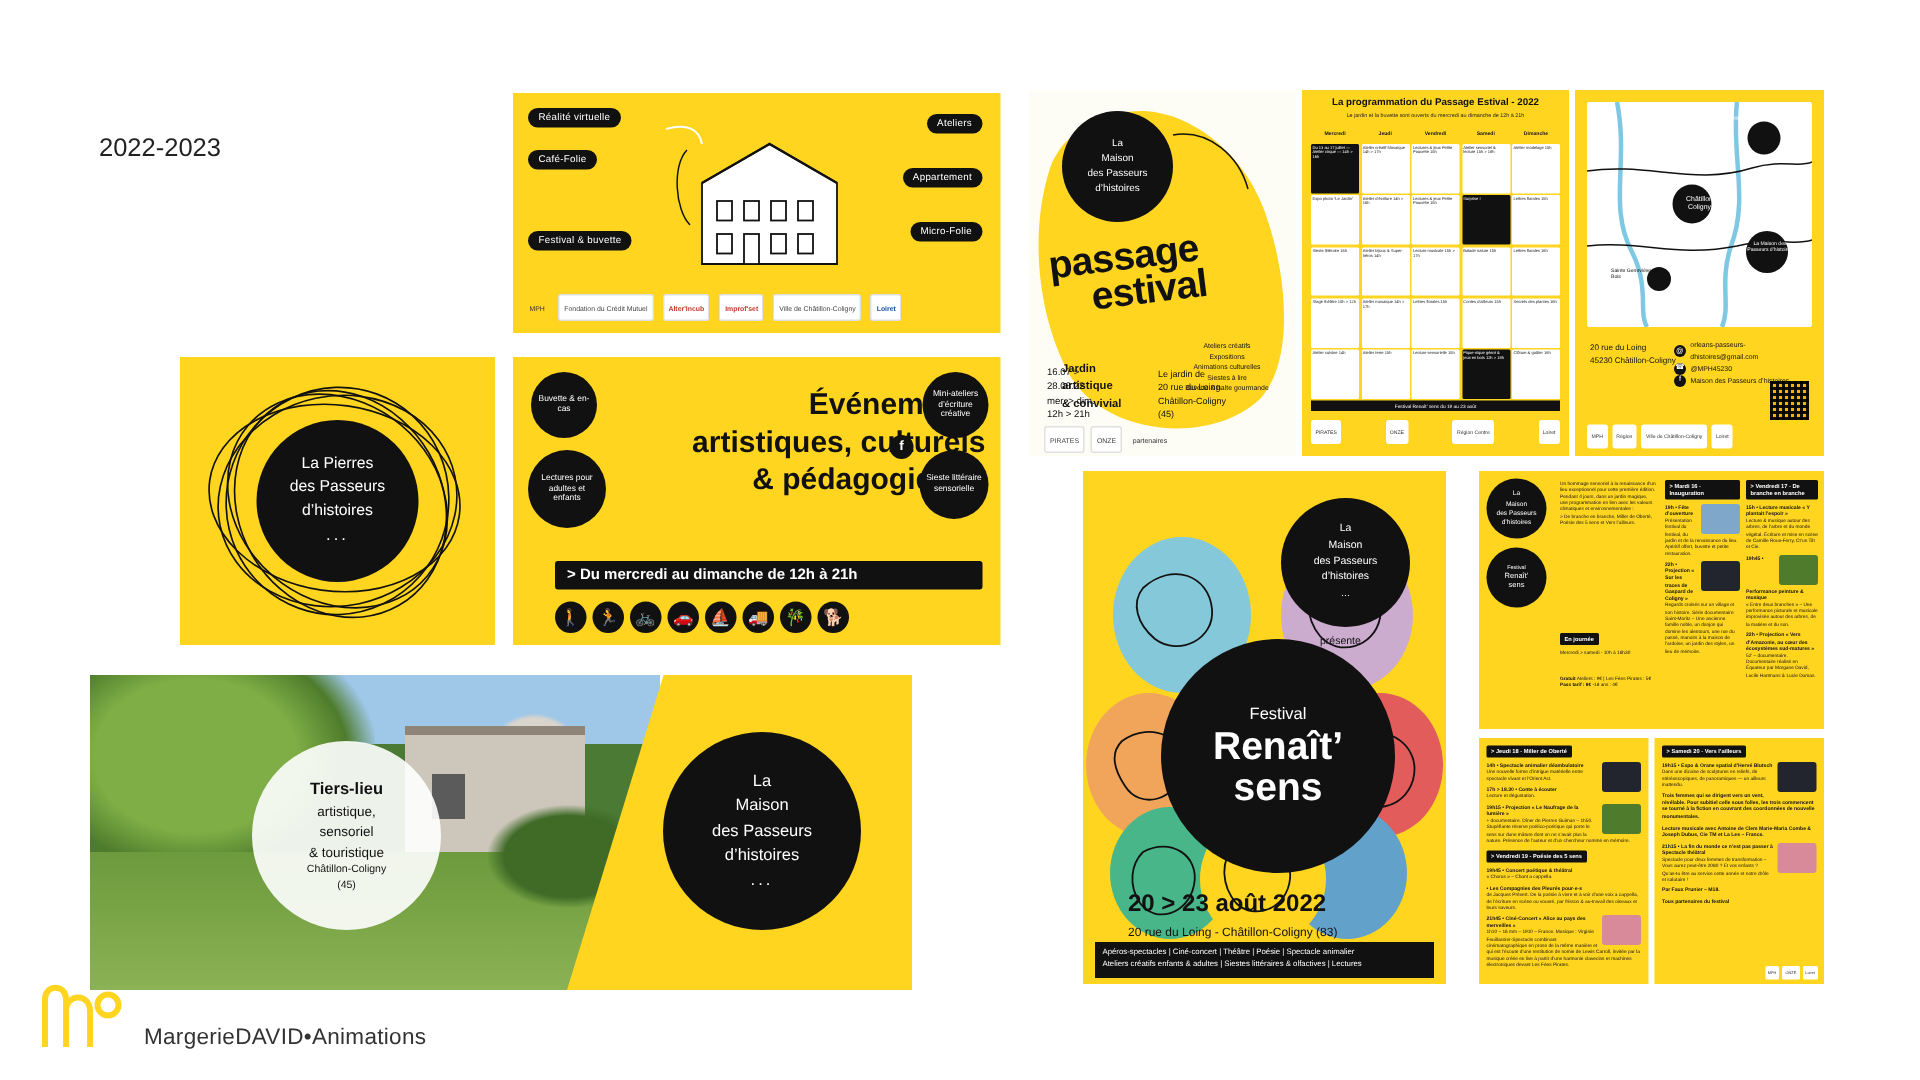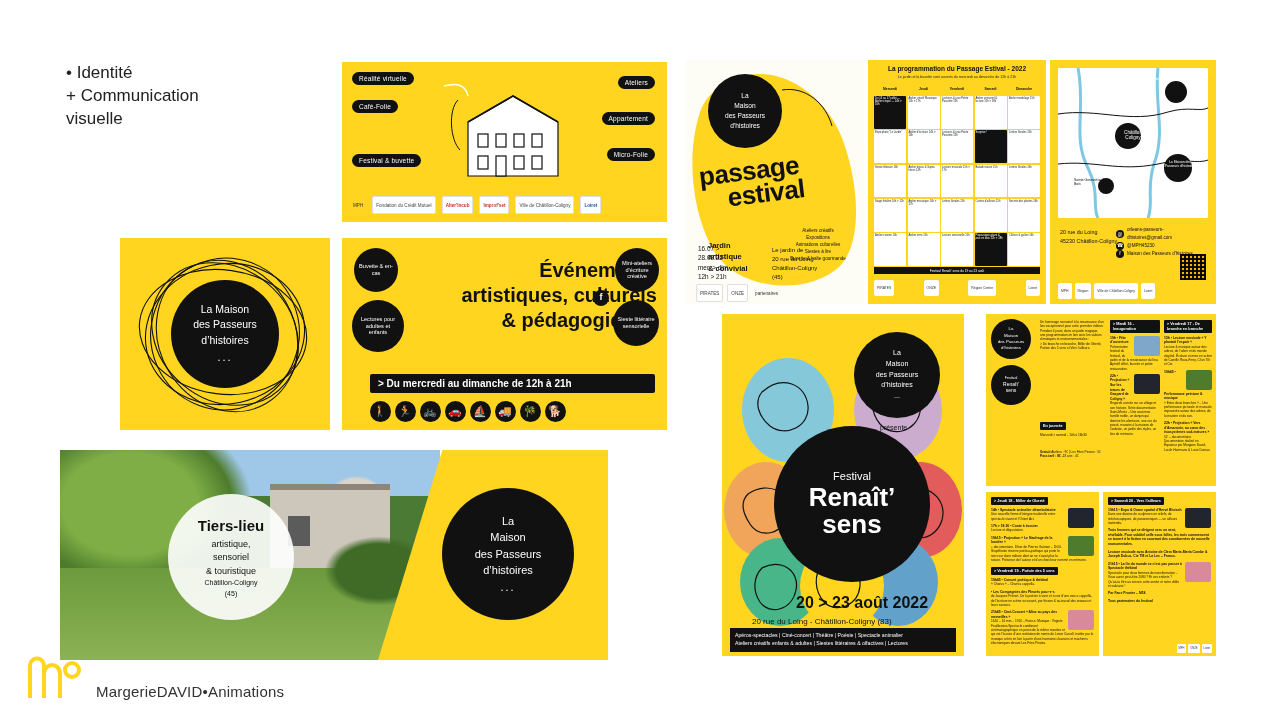--- a/index.html
+++ b/index.html
@@ -251,21 +251,21 @@
     position:absolute; left:158px; top:110px; font-size:7px; color:#111; z-index:4;
   }
   .rs-main {
     position:absolute; left:52px; top:112px; width:156px; height:156px; border-radius:50%;
     background:#111; color:#fff; z-index:4;
     display:flex; flex-direction:column; align-items:center; justify-content:center;
   }
   .rs-main .festival { font-size:11px; font-weight:400; margin-bottom:2px;}
   .rs-main .title { font-size:26px; font-weight:700; line-height:1.02; text-align:center;}
   .rs-date {
-    position:absolute; left:30px; bottom:44px; font-size:16px; font-weight:700; color:#111; z-index:5;margin-left:44px;
+    position:absolute; left:30px; bottom:44px; font-size:16px; font-weight:700; color:#111; z-index:5;
   }
   .rs-addr {
     position:absolute; left:30px; bottom:30px; font-size:8px; color:#111; z-index:5;
   }
   .rs-band {
     position:absolute; left:8px; right:8px; bottom:4px; height:24px; background:#111;
     color:#fff; font-size:5.2px; line-height:1.6; padding:3px 5px; z-index:5;
   }
 
   
@@ -302,23 +302,21 @@
   .tiny-logos {
     position:absolute; right:4px; bottom:3px; display:flex; gap:2px; align-items:center;
   }
   .tiny-logos .tl { height:9px; background:#fff; border-radius:1px; font-size:2.6px;
     display:flex; align-items:center; justify-content:center; padding:0 2px; color:#333;}
 </style>
 </head>
 <body>
 
 <div class="intro">
-  <div class="bullet">• Identité
-  + Communication
-  visuelle</div>
+  <div class="years">2022-2023</div>
 </div>
 
 <div class="card yellow" id="card-house">
   <div class="pill" style="left:10px; top:10px;">Réalité virtuelle</div>
   <div class="pill" style="left:10px; top:38px;">Café-Folie</div>
   <div class="pill" style="left:10px; top:92px;">Festival &amp; buvette</div>
   <div class="pill" style="right:12px; top:14px;">Ateliers</div>
   <div class="pill" style="right:12px; top:50px;">Appartement</div>
   <div class="pill" style="right:12px; top:86px;">Micro-Folie</div>
 
@@ -361,21 +359,21 @@
       <g fill="none" stroke="#111" stroke-width="1.1">
         <ellipse cx="105" cy="96" rx="80" ry="70" transform="rotate(-12 105 96)"></ellipse>
         <ellipse cx="105" cy="96" rx="74" ry="76" transform="rotate(20 105 96)"></ellipse>
         <ellipse cx="103" cy="94" rx="84" ry="62" transform="rotate(8 103 94)"></ellipse>
         <ellipse cx="107" cy="98" rx="68" ry="78" transform="rotate(-30 107 98)"></ellipse>
         <ellipse cx="105" cy="96" rx="78" ry="66" transform="rotate(40 105 96)"></ellipse>
       </g>
     </svg>
   </div>
   <div class="maison-center">
-    <div>La Maison</div>
+    <div>La Pierres</div>
     <div>des Passeurs</div>
     <div>d’histoires</div>
     <div class="dots">...</div>
   </div>
 </div>
 
 <div class="card yellow" id="card-events">
   <div class="ev-title">Événements artistiques, culturels &amp; pédagogiques</div>
 
   <div class="bubble" style="left:12px; top:10px; width:44px; height:44px;">Buvette &amp; en-cas</div>
@@ -400,21 +398,21 @@
 <div class="card" id="card-photo">
   <div class="photo">
     <div class="tree"></div>
     <div class="house2"></div>
     <div class="lawn"></div>
     <div class="bush"></div>
   </div>
   <div class="yellow-wedge"></div>
 
   <div class="tiers-circle">
-    <div style="font-weight:bold; font-size:15px">Tiers-lieu</div>
+    <div style="font-weight:bold; font-size:11px">Tiers-lieu</div>
     <div>artistique,</div>
     <div>sensoriel</div>
     <div>&amp; touristique</div>
     <div style="font-size:7px">Châtillon-Coligny</div>
     <div style="font-size:7px">(45)</div>
   </div>
 
   <div class="maison-circle2">
     <div>La</div>
     <div>Maison</div>

